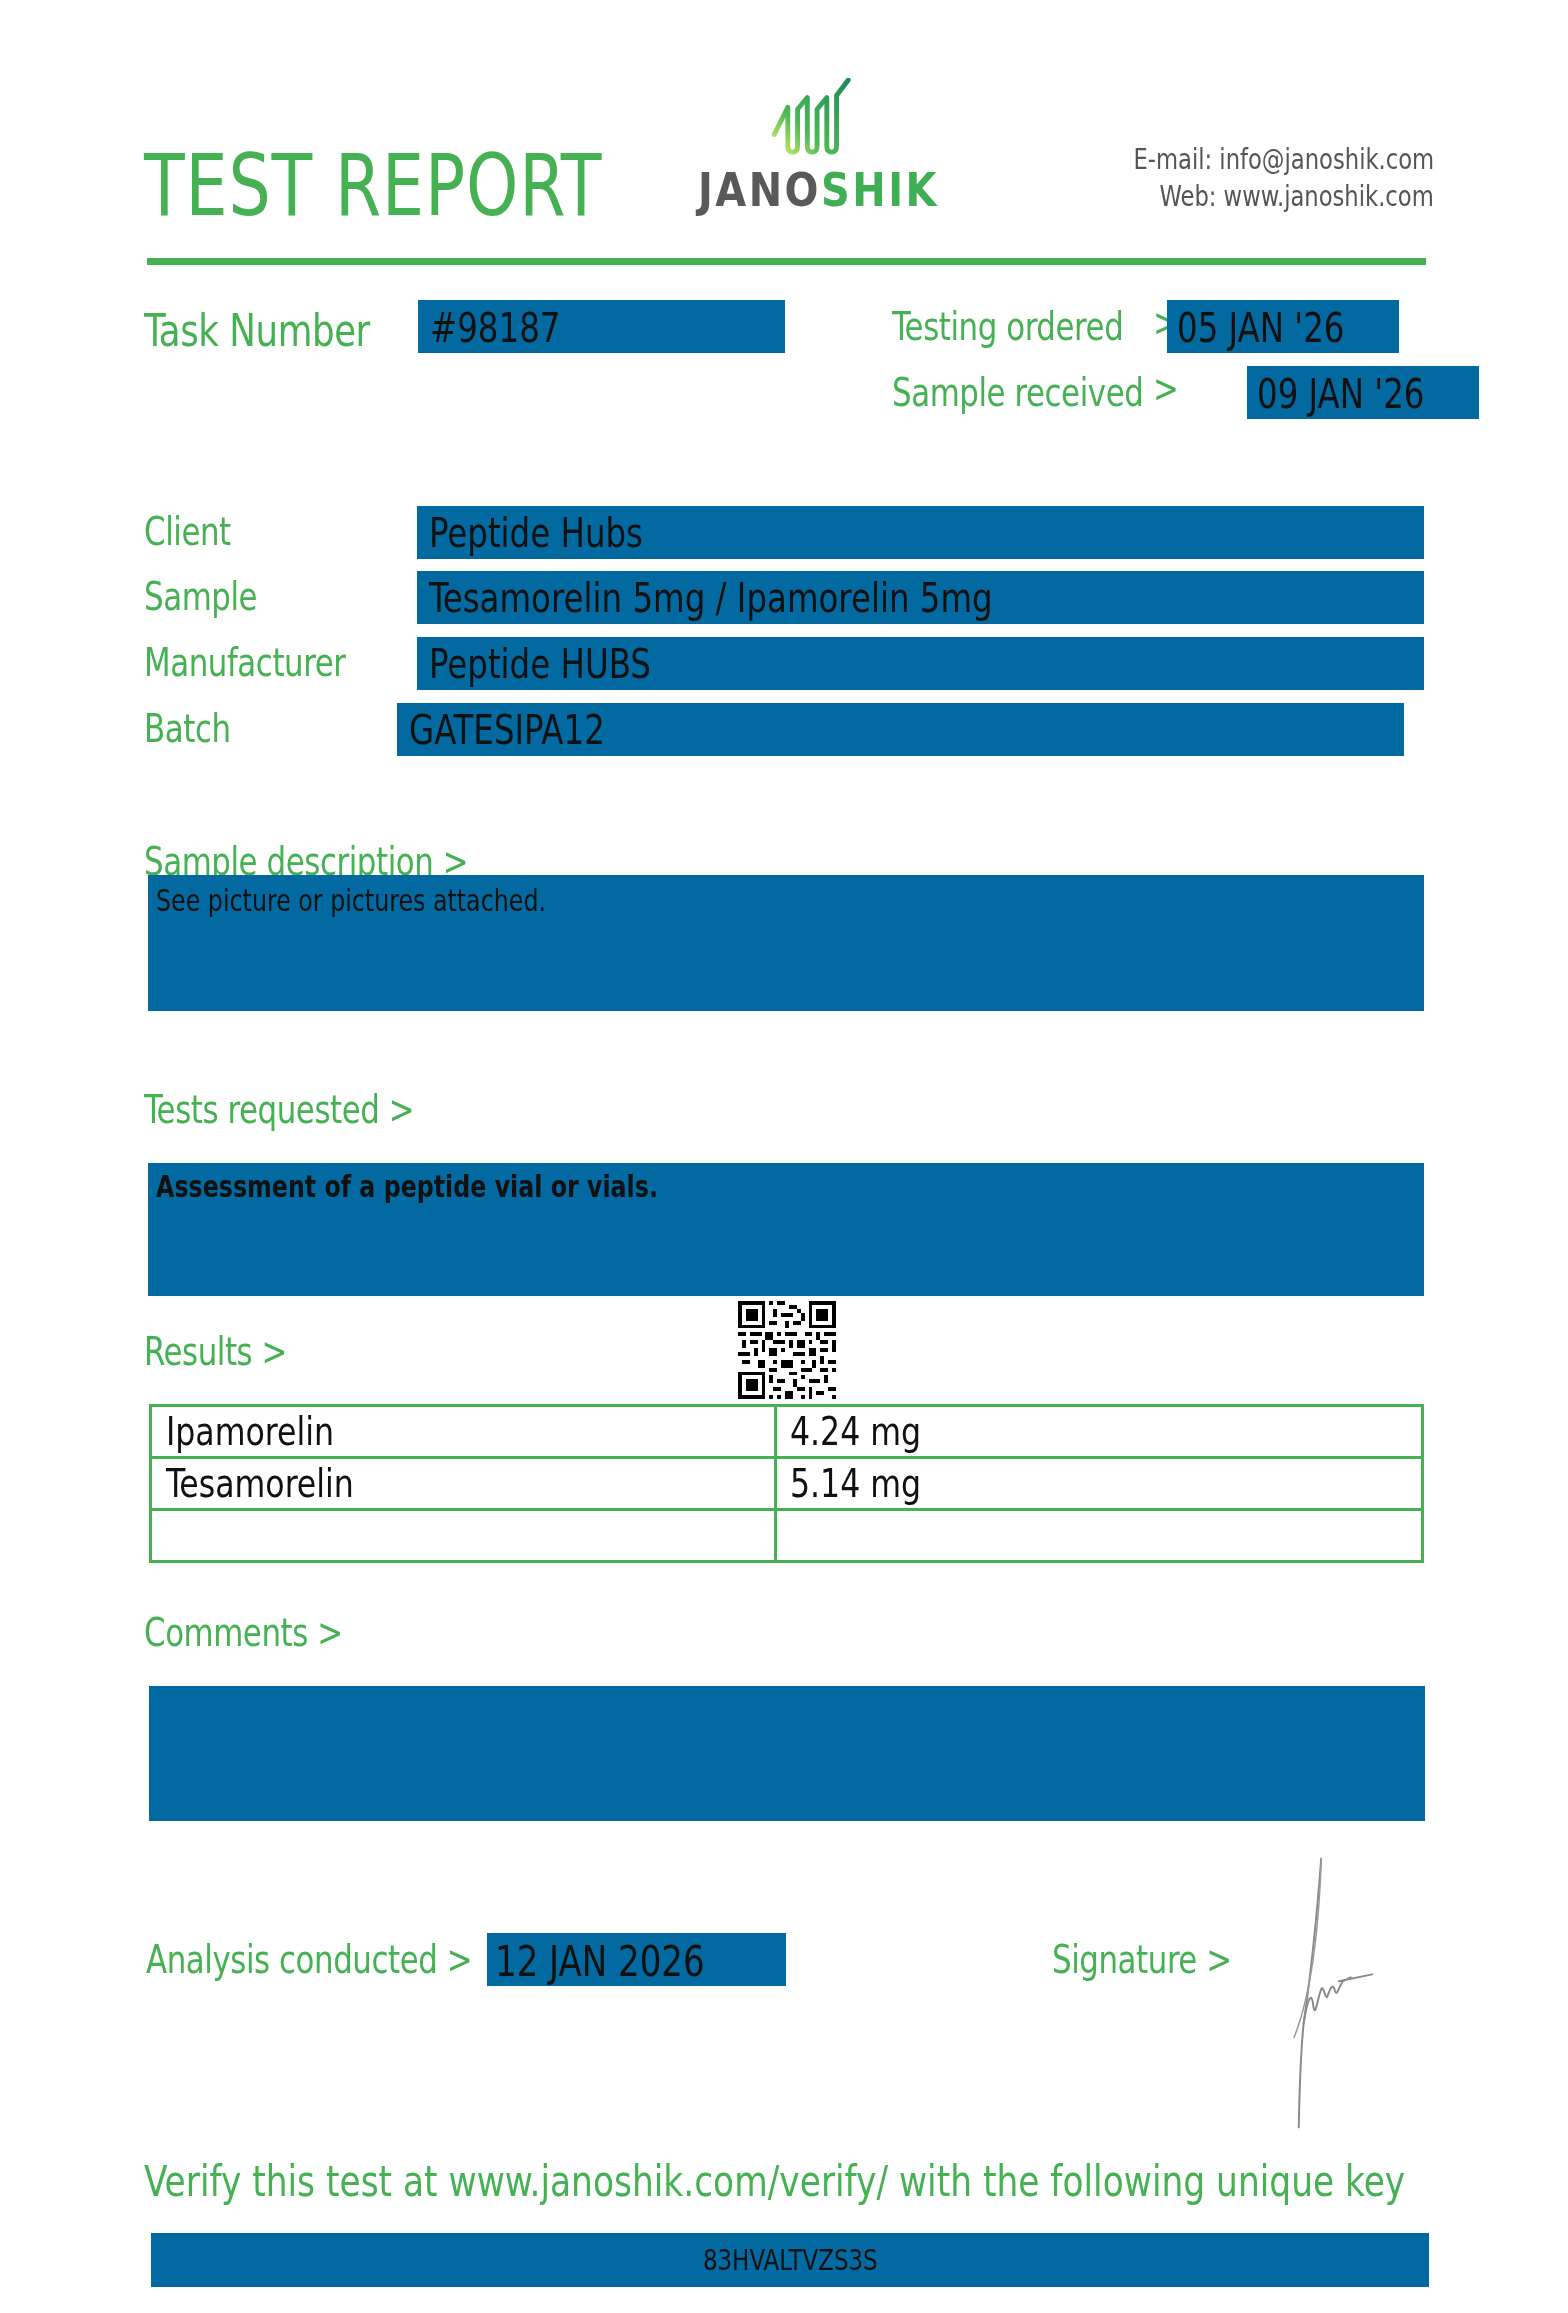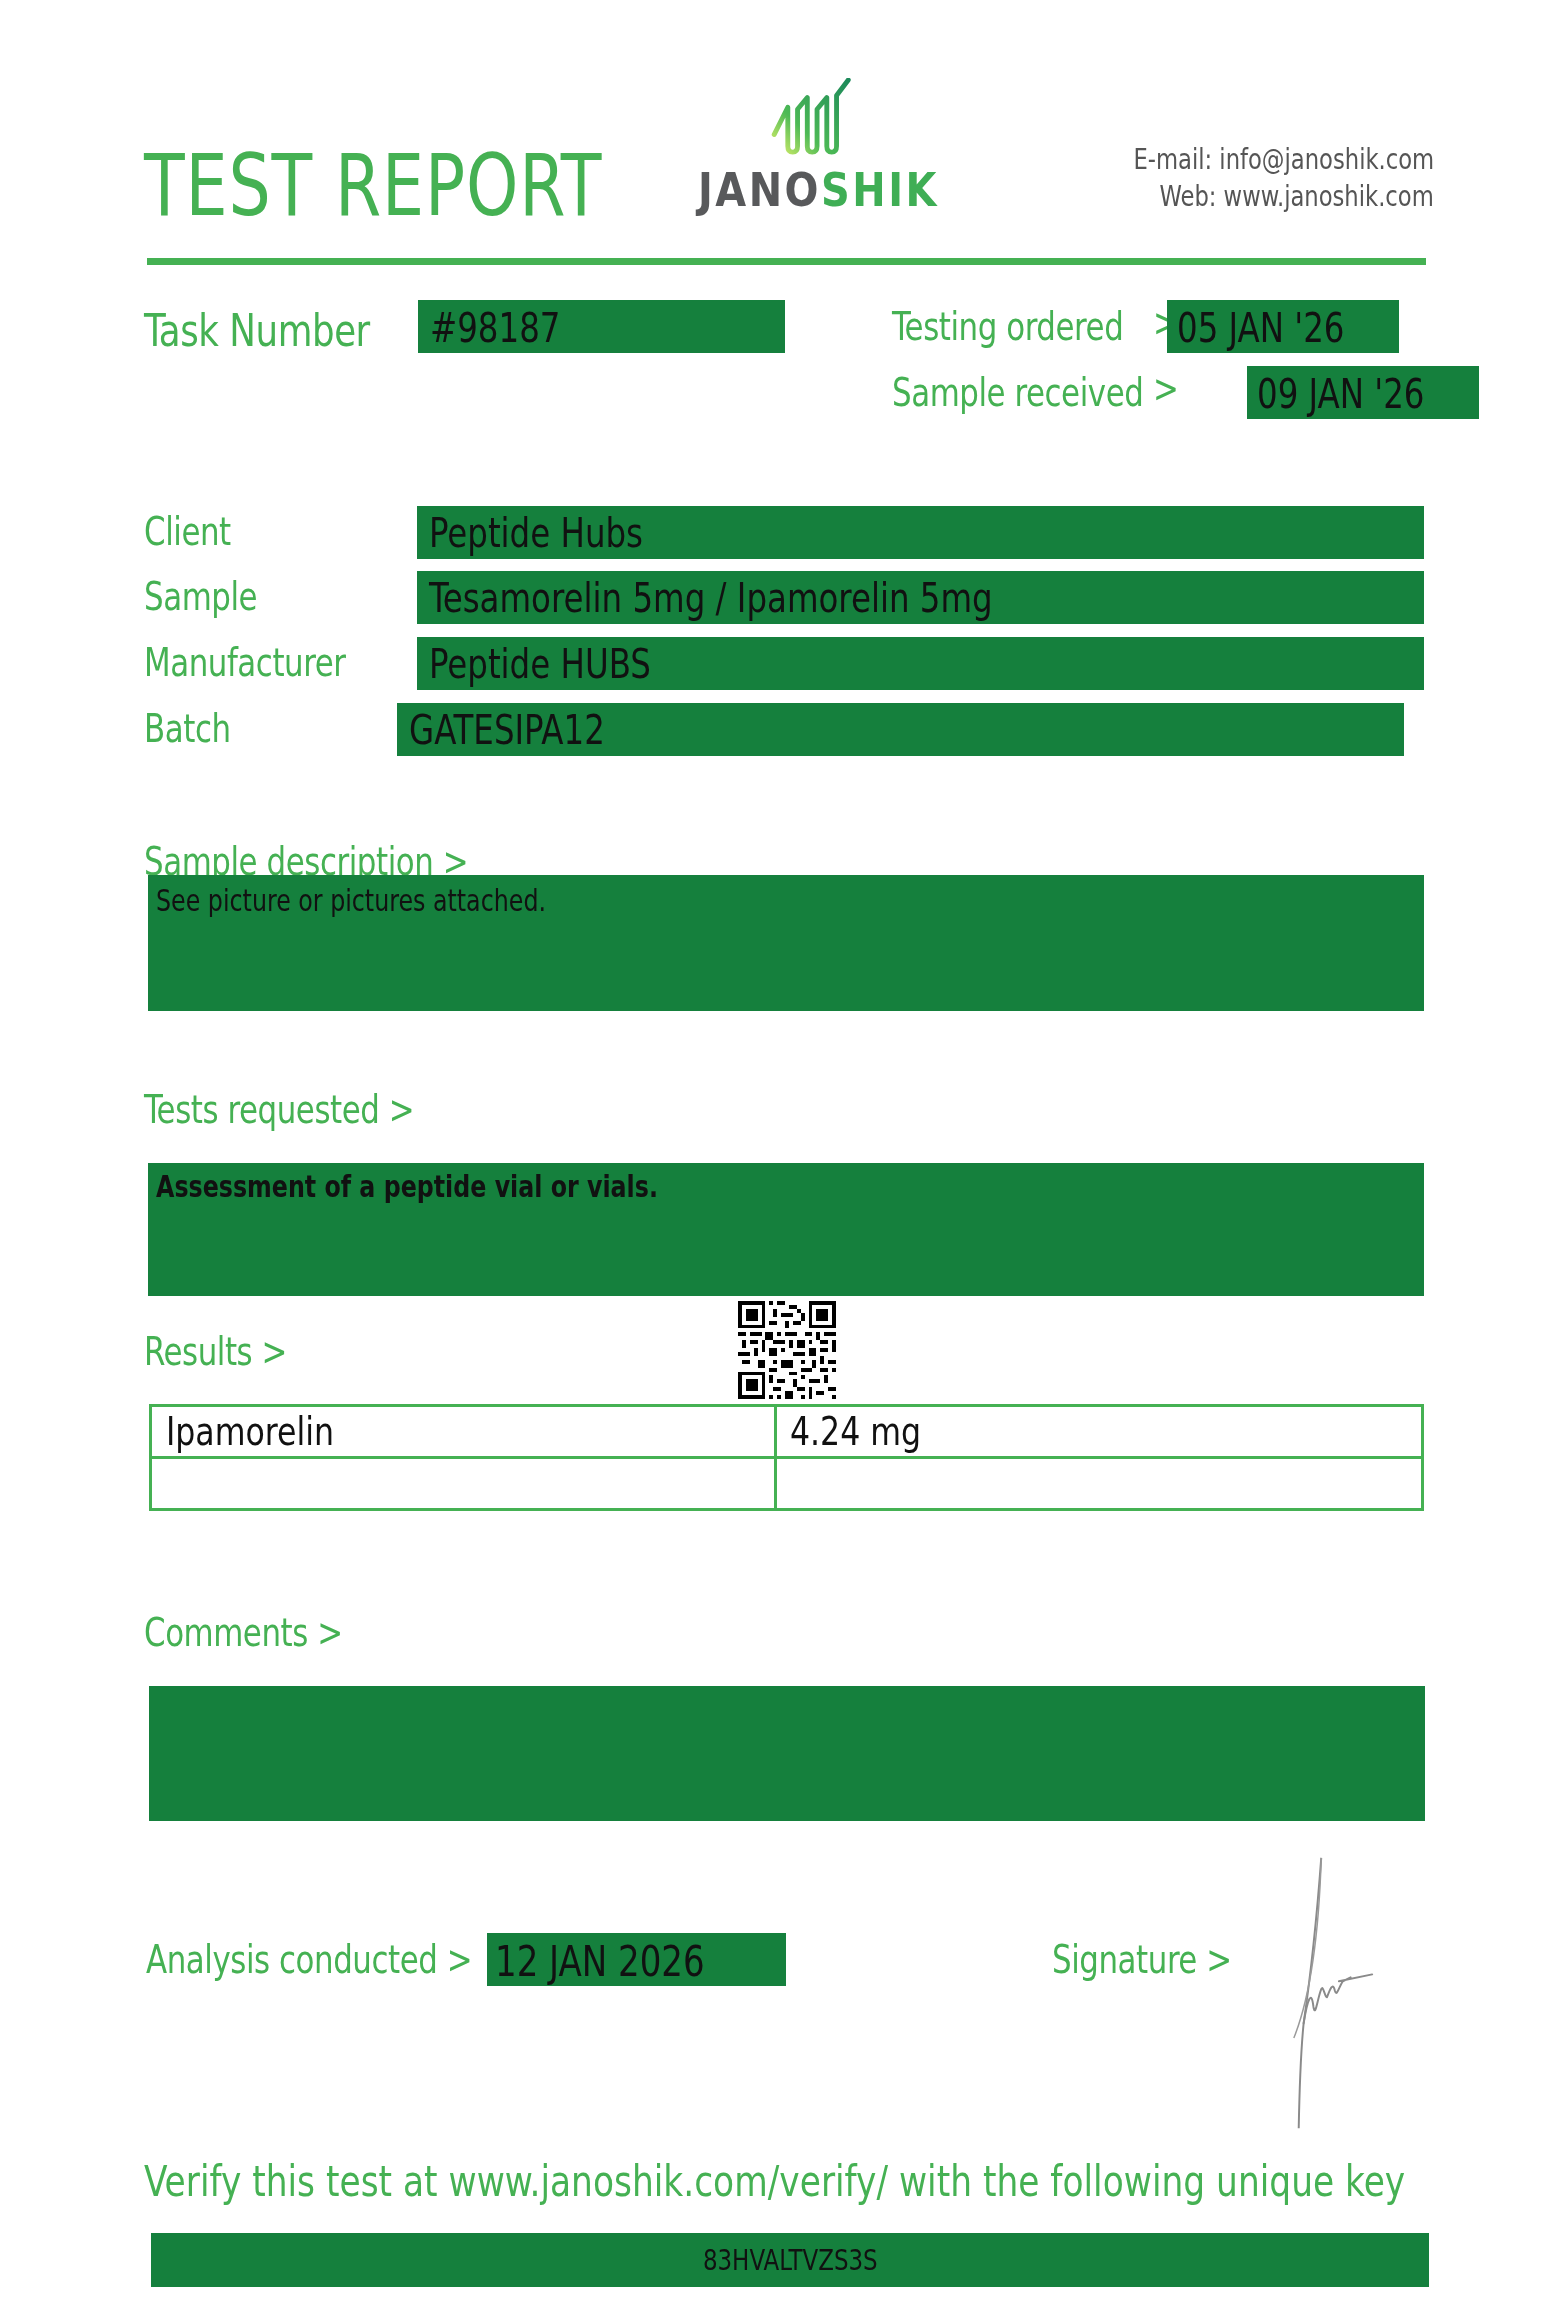--- a/index.html
+++ b/index.html
@@ -1,20 +1,20 @@
 <!DOCTYPE html>
 <html><head>
 <meta charset="utf-8">
 <style>
   html, body { margin:0; padding:0; background:#ffffff; }
   body { width:1568px; height:2313px; position:relative; overflow:hidden;
          font-family:"DejaVu Sans Condensed","DejaVu Sans", sans-serif; }
   .abs { position:absolute; }
   .label { color:#45b153; font-size:39px; white-space:nowrap; letter-spacing:-0.5px; transform:scaleX(0.88); transform-origin:left center; }
-  .box { background:#15803d;text-align:right; }
+  .box { background:#0369a1;text-align:right; }
   .val { color:#111; white-space:nowrap; transform:scaleX(0.88); transform-origin:left center; }
   .title { left:144px; top:135px; font-size:86px; color:#45b153; letter-spacing:1px; transform:scaleX(0.86); transform-origin:left top; white-space:nowrap; }
   .contact { right:134px; font-size:28px; color:#555; text-align:right; white-space:nowrap; transform:scaleX(0.9); transform-origin:right center; }
   .rule { left:147px; top:258px; width:1279px; height:6.9px; background:#45b153; }
   table.results { position:absolute; left:149px; top:1404px; width:1275px; border-collapse:collapse; }
   table.results td { border:3.9px solid #45b153; height:49px; font-size:39px; color:#111; padding:0 0 0 13.7px; }
   table.results td span { display:inline-block; transform:scaleX(0.9); transform-origin:left center; }
   .key-box { left:151px; top:2233px; width:1278px; height:54px; display:flex; align-items:center; justify-content:center; }
 </style>
 </head>
@@ -113,20 +113,24 @@
   </g>
 </svg>
 
 <table class="results">
   <tbody>
       <tr>
     <td style="width:608px;"><span>Ipamorelin</span></td>
     <td><span>4.24 mg</span></td>
   </tr>
   <tr>
+    <td><span>Tesamorelin</span></td>
+    <td><span>5.14 mg</span></td>
+  </tr>
+  <tr>
     <td><span></span></td>
     <td><span></span></td>
   </tr>
 </tbody>
   </table>
 
 <div class="abs label" style="left:144px; top:1610px;">Comments &gt;</div>
 <div class="abs box" style="left:149px; top:1686px; width:1276px; height:135px;">
   <div class="val" style="position:absolute; left:7.8px; top:5.9px; font-size:30px;"></div>
 </div>

